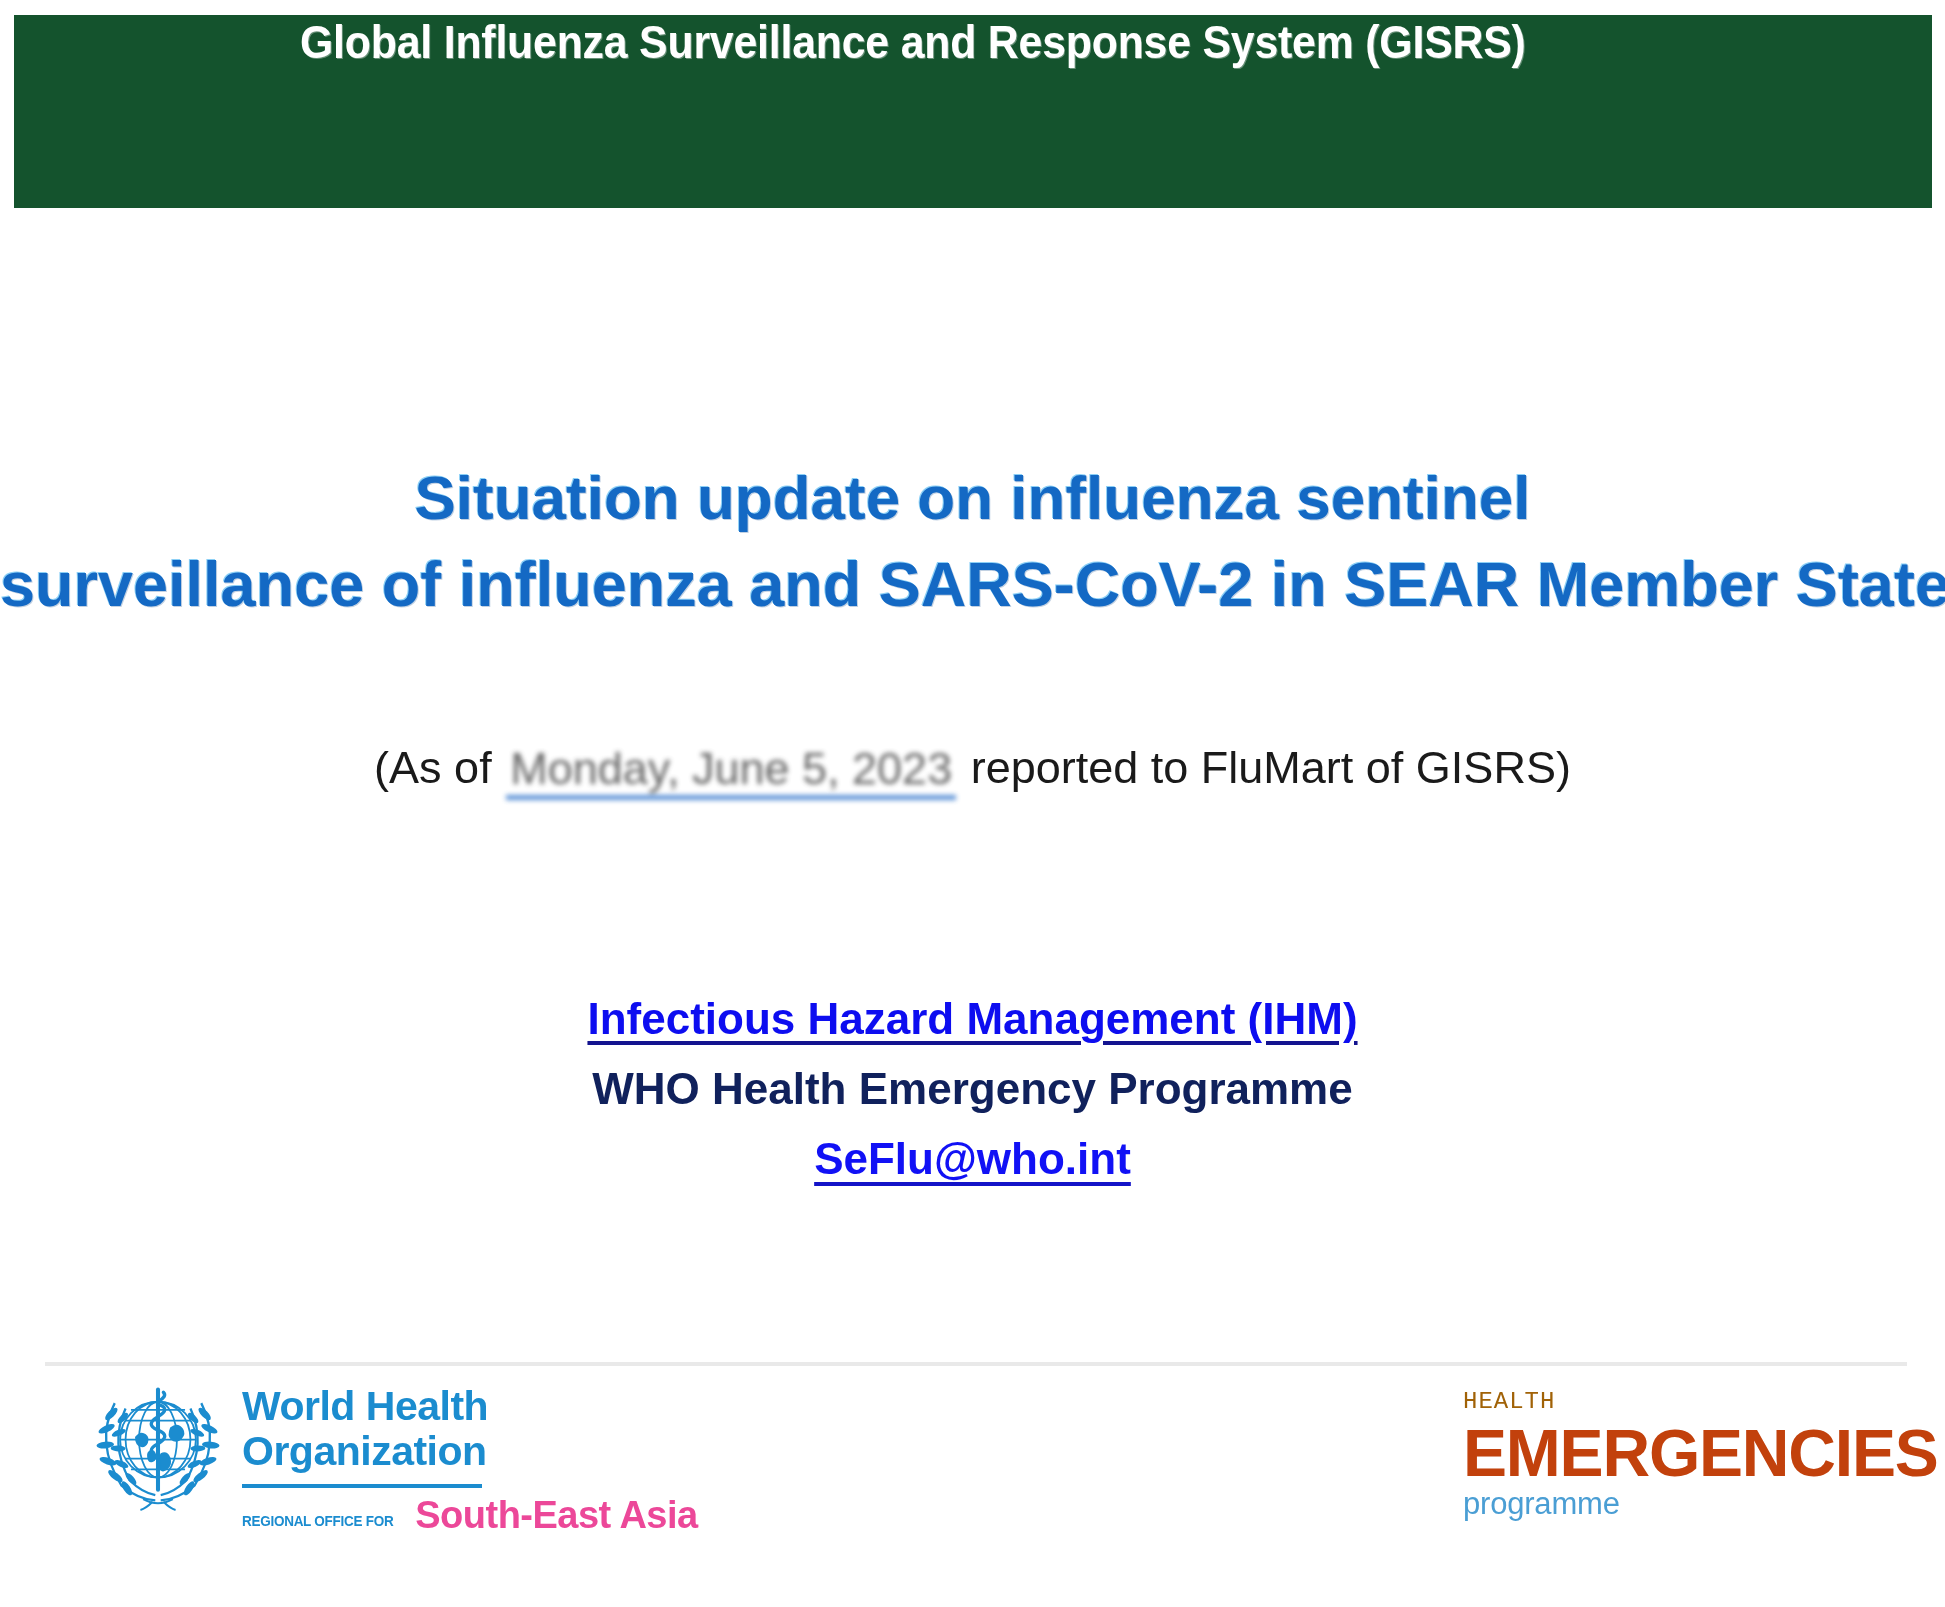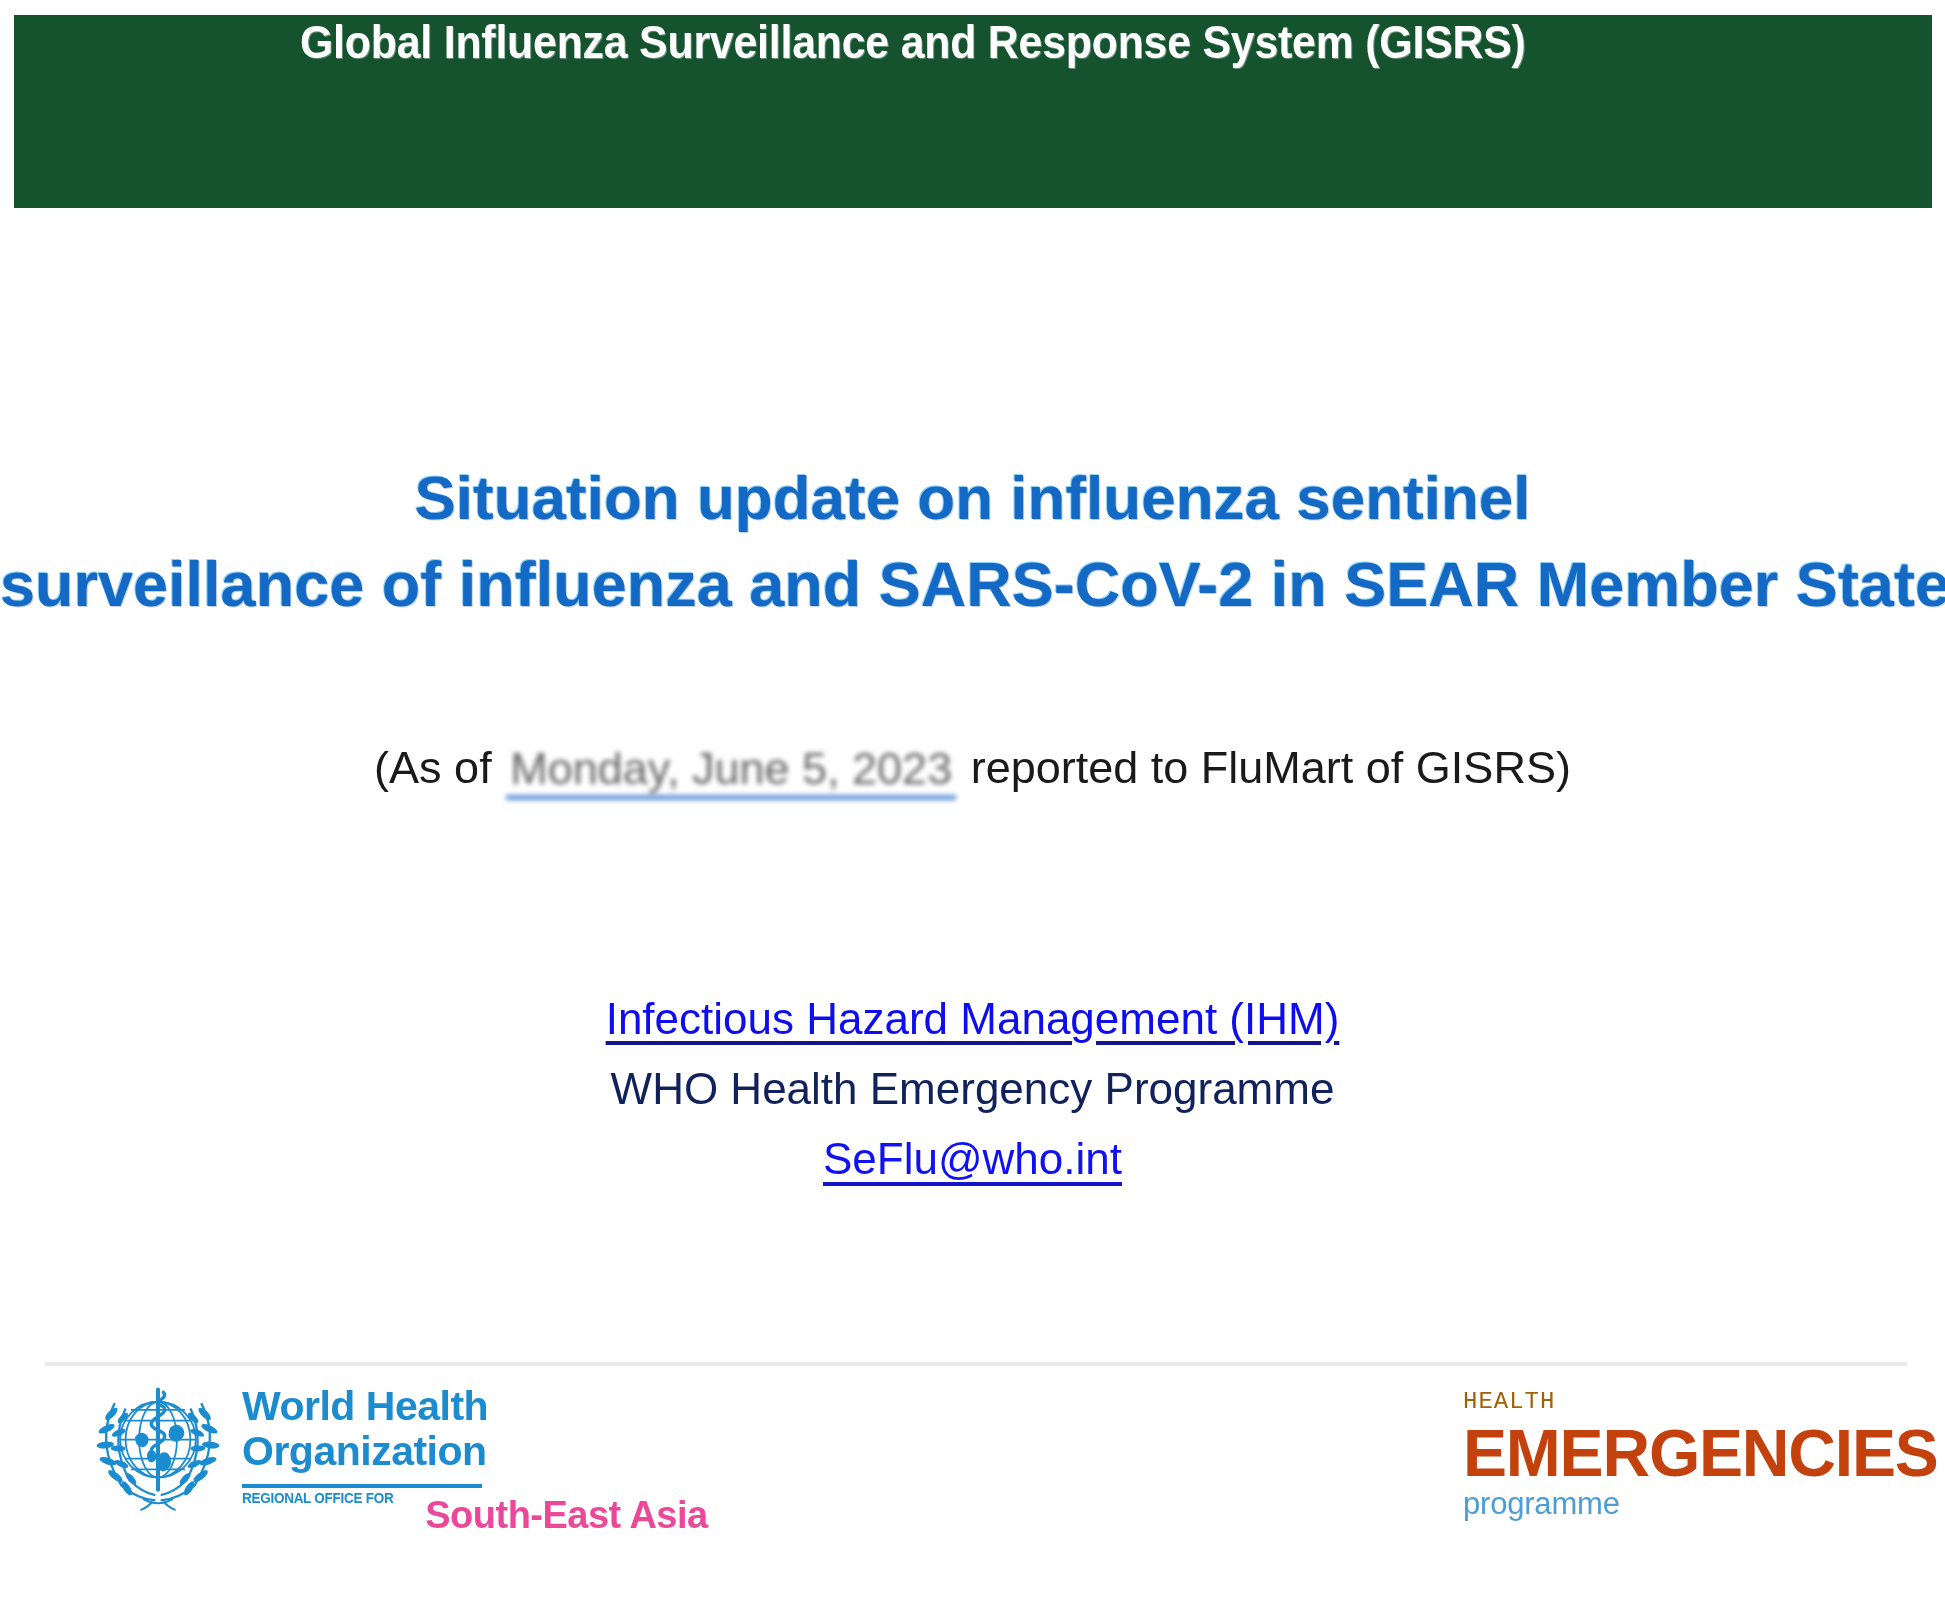--- a/index.html
+++ b/index.html
@@ -84,21 +84,21 @@
 
   
   #contact-block {
     position: absolute;
     left: 0;
     top: 984px;
     width: 1945px;
     text-align: center;
   }
   .contact-line {
-    font-weight: normal;
+    font-weight: bold;
     font-size: 44px;
     line-height: 70px;
     white-space: nowrap;
   }
   .contact-link {
     color: #0d0df0;
     text-decoration: underline;
     text-decoration-color: #13138f;
     text-underline-offset: 7px;
     text-decoration-thickness: 4px;
@@ -151,21 +151,22 @@
     letter-spacing: -0.5px;
   }
   #who-rule {
     width: 240px;
     height: 4px;
     background: #1b8ccf;
     margin: 10px 0 7px 0;
   }
   #who-region-row {
     display: flex;
-    gap: 15px;
+    align-items: flex-end;
+    gap: 5px;
   }
   #who-region-pre {
     color: #1b8ccf;
     font-size: 15px;
     font-weight: bold;
     letter-spacing: -0.3px;
     transform: scaleX(0.9);
     transform-origin: left bottom;
     position: relative;
     bottom: 6px;

